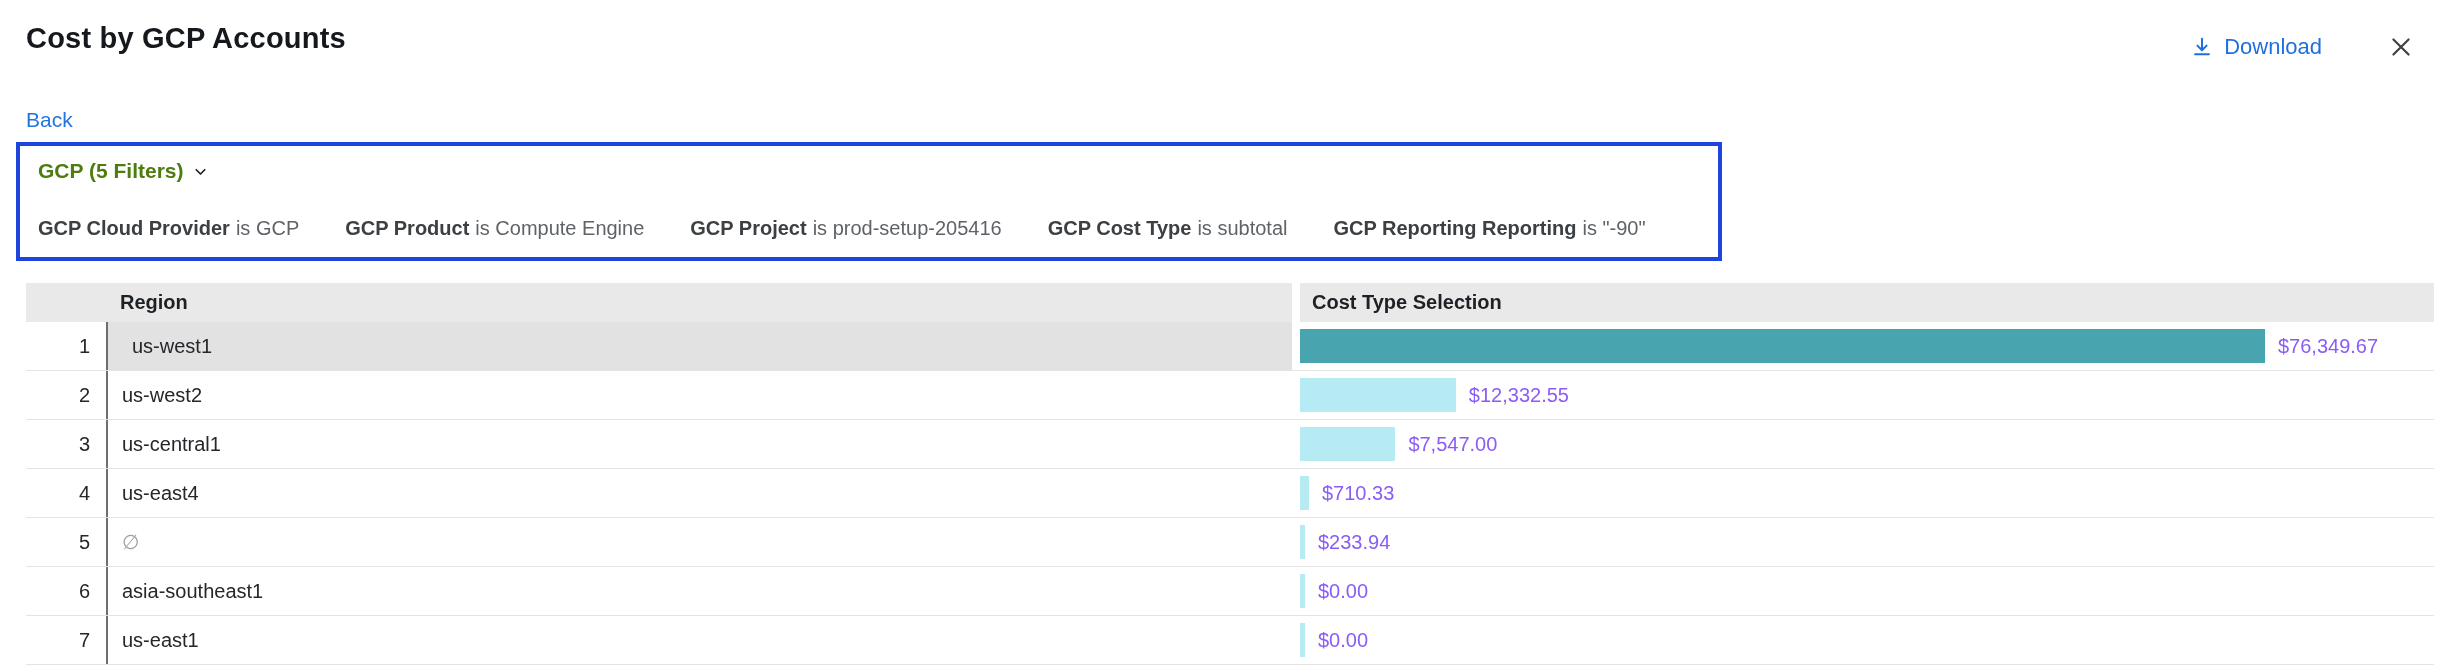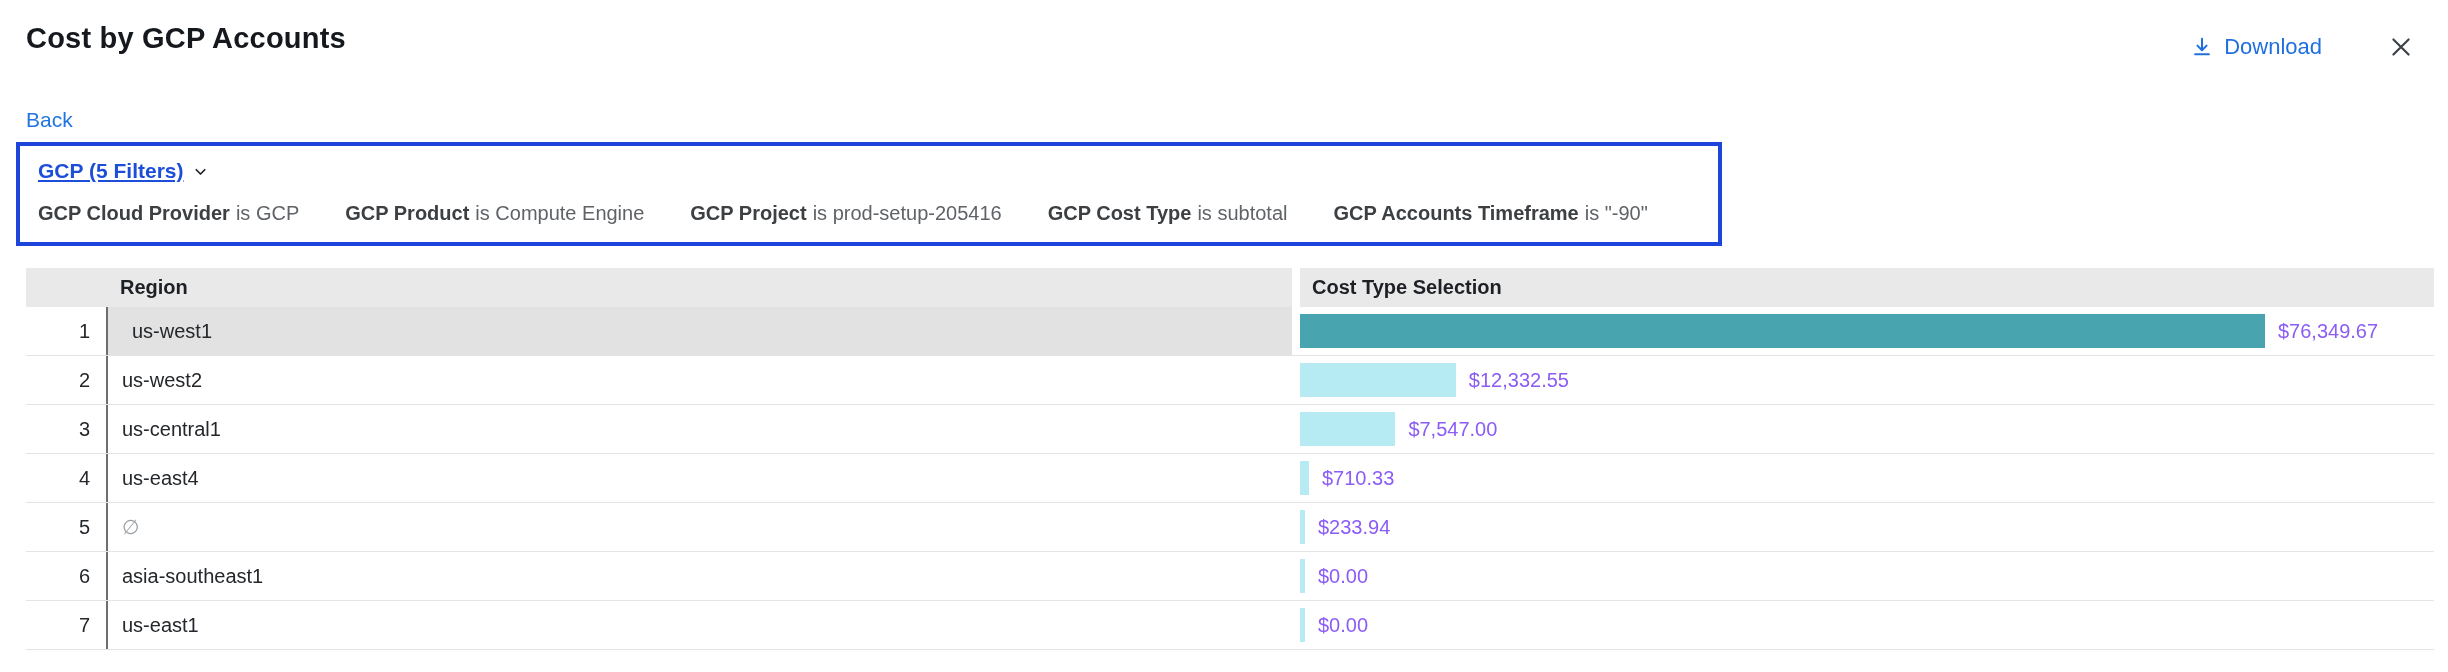--- a/index.html
+++ b/index.html
@@ -45,24 +45,24 @@
 
   
   .filter-box {
     margin: 10px 0 0 16px;
     width: 1706px;
     border: 4px solid #1d44db;
     padding: 13px 18px 17px 18px;
   }
   .filter-summary {
     display: flex; align-items: center; gap: 9px;
-    font-size: 21px; font-weight: 700; color: #1d4ed8; cursor: pointer; text-decoration: underline;
+    font-size: 21px; font-weight: 700; color: #4d7c0f; cursor: pointer;
   }
   .filter-items {
-    display: flex; gap: 46px; margin-top: 19px;
+    display: flex; gap: 46px; margin-top: 34px;
     font-size: 20px; white-space: nowrap;
   }
   .filter-name { font-weight: 700; color: #3c4043; }
   .filter-cond { font-weight: 400; color: #5f6368; margin-left: 6px; }
 
   
   .table-wrap { margin: 22px 14px 0 26px; }
   .thead {
     display: grid;
     grid-template-columns: 1266px 1fr;
@@ -152,21 +152,21 @@
     <div class="filter-item">
       <span class="filter-name">GCP Product</span><span class="filter-cond">is Compute Engine</span>
     </div>
     <div class="filter-item">
       <span class="filter-name">GCP Project</span><span class="filter-cond">is prod-setup-205416</span>
     </div>
     <div class="filter-item">
       <span class="filter-name">GCP Cost Type</span><span class="filter-cond">is subtotal</span>
     </div>
     <div class="filter-item">
-      <span class="filter-name">GCP Accounts Timeframe</span><span class="filter-cond">is "-90"</span>
+      <span class="filter-name">GCP Reporting Reporting</span><span class="filter-cond">is "-90"</span>
     </div>
   </div>
 </div>
 
 
 <div class="table-wrap">
   <div class="thead">
     <div class="th th-region">Region</div>
     <div class="th th-cost">Cost Type Selection</div>
   </div>

